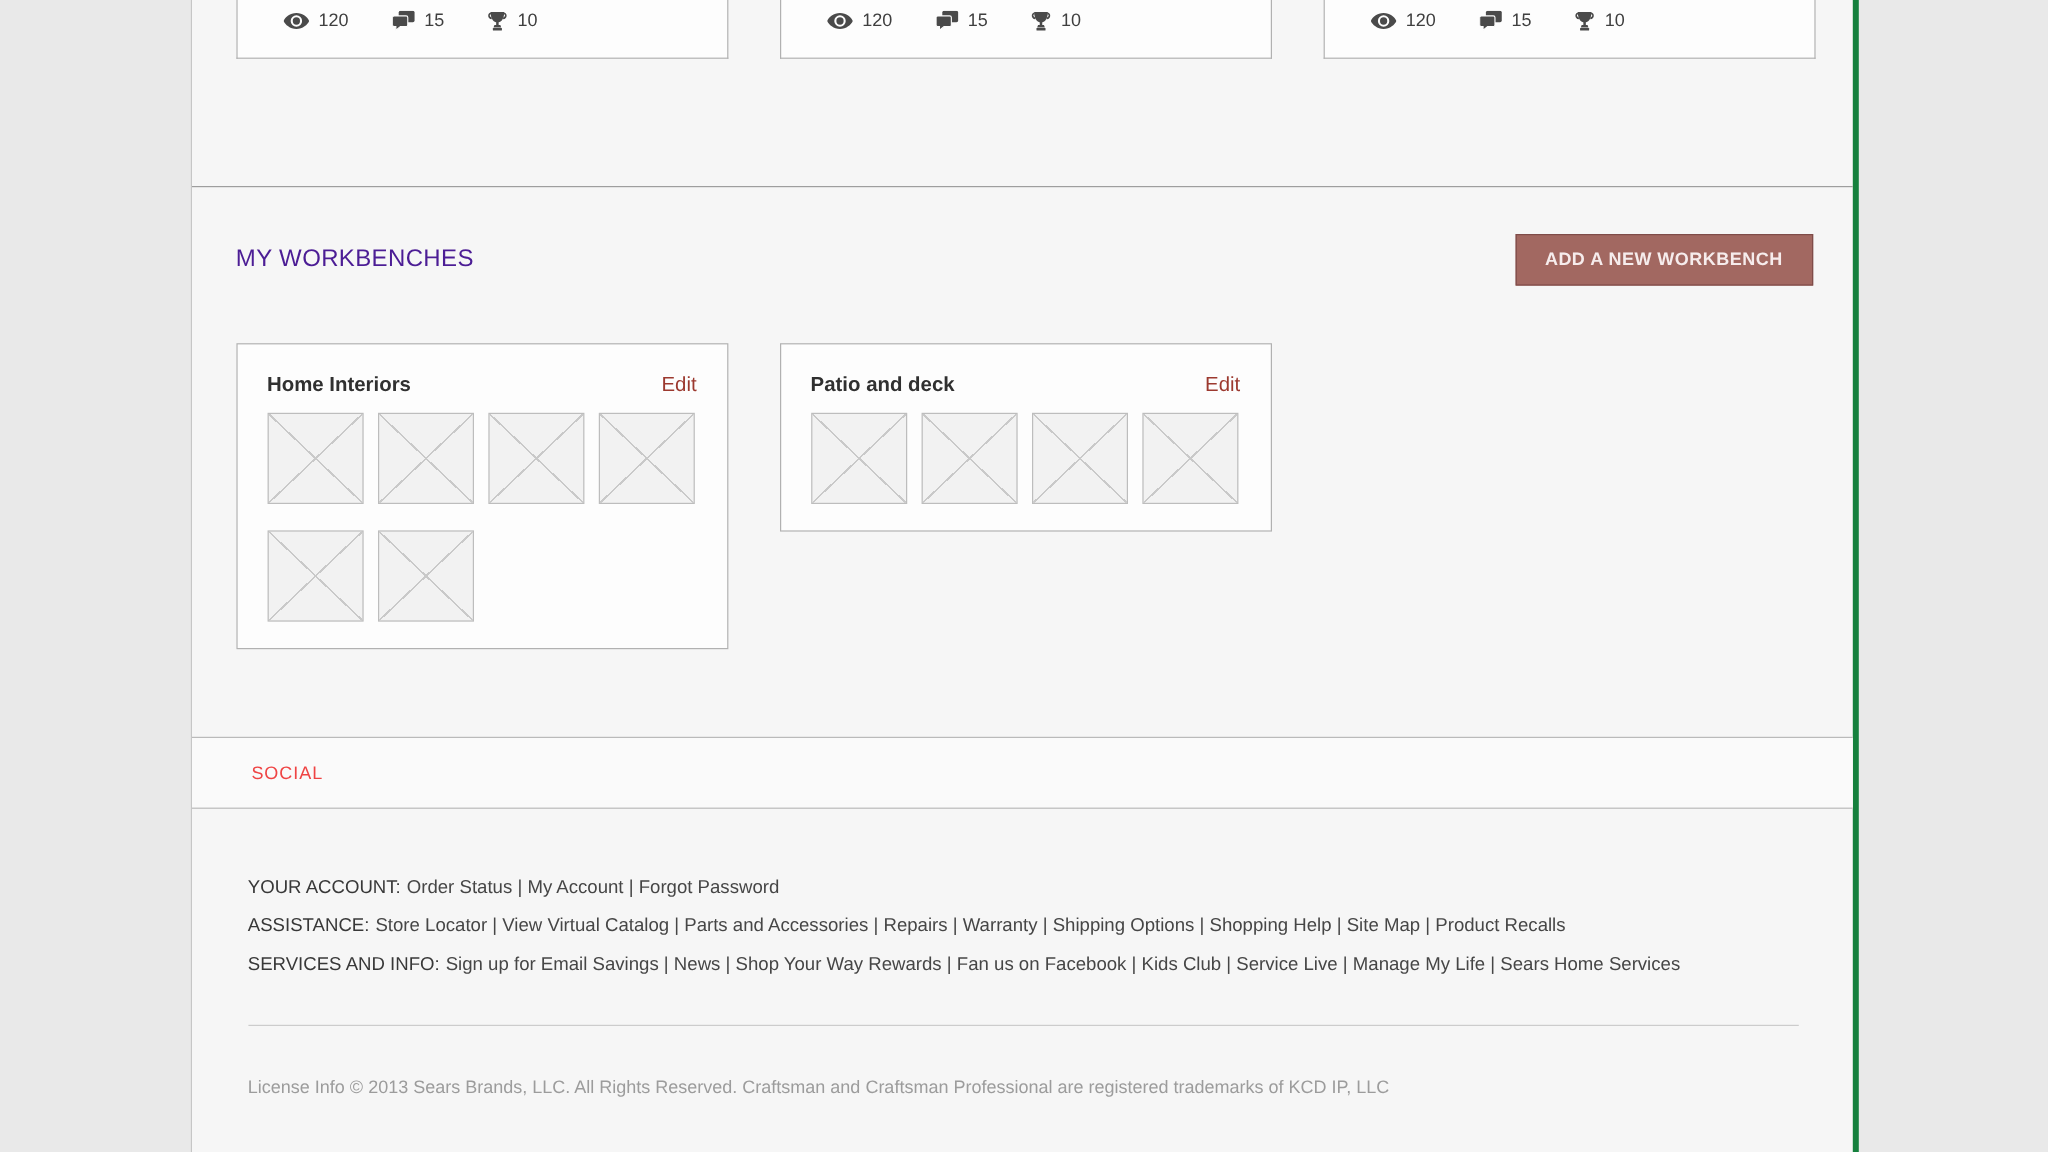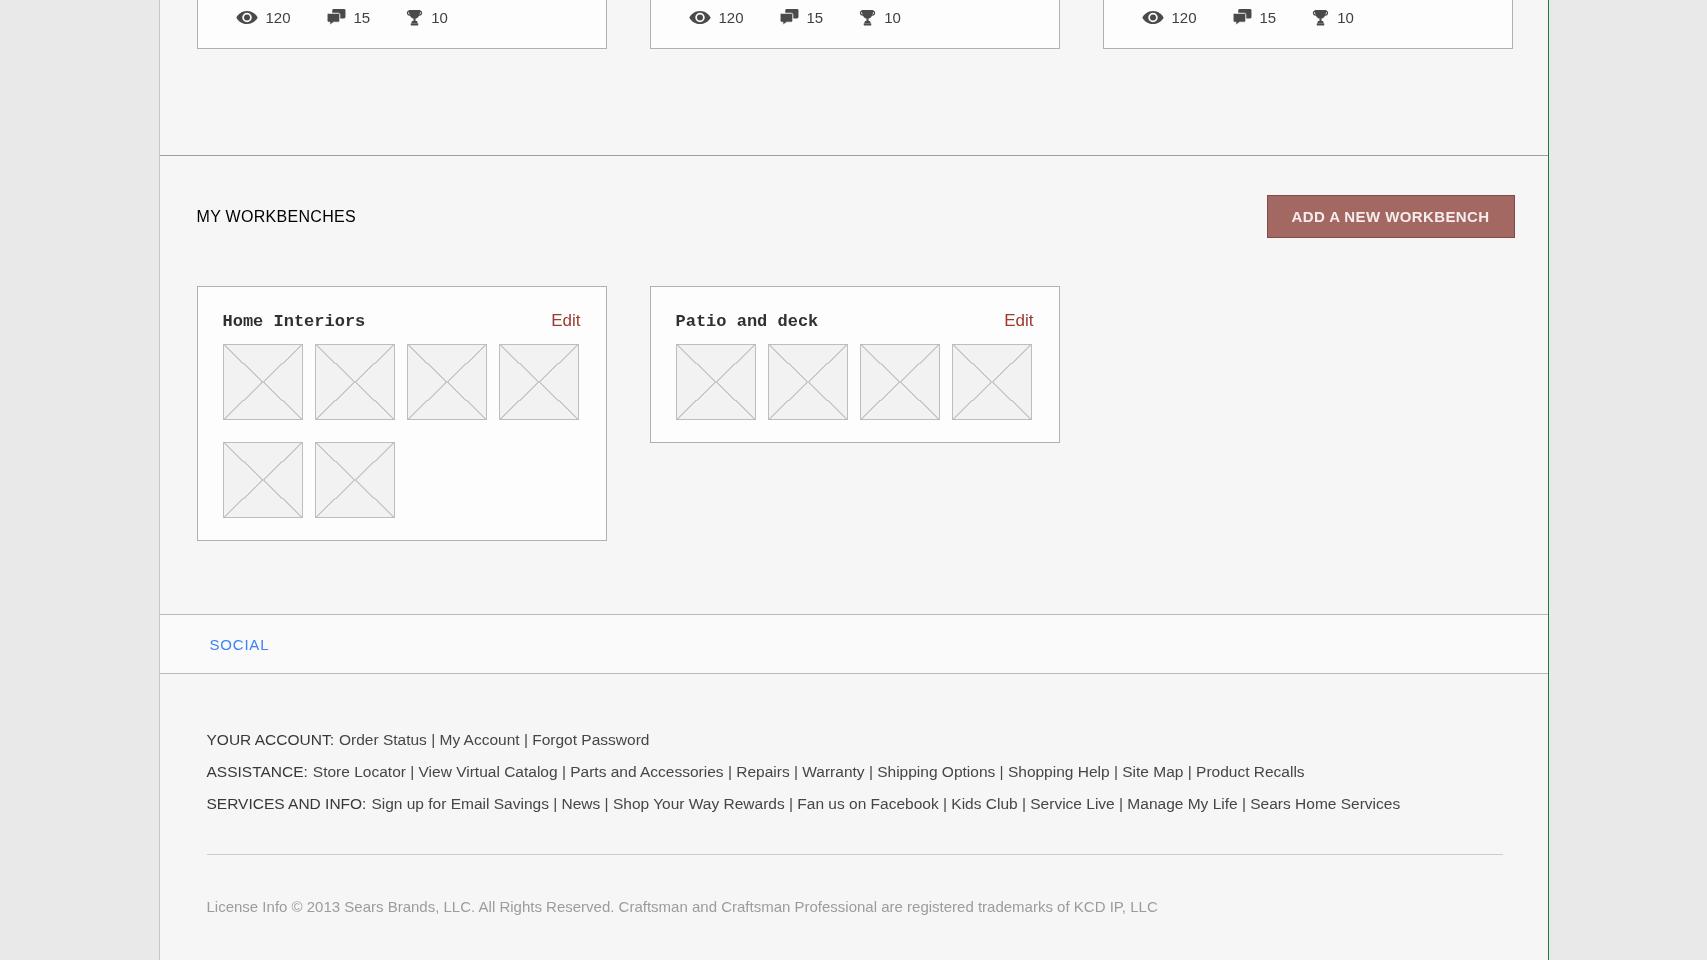--- a/index.html
+++ b/index.html
@@ -1,72 +1,72 @@
 <!DOCTYPE html>
 <html style="--accent: #a26861; --accent-border: #7f4c49; --edit-red: #9c392f;"><head>
 <meta charset="utf-8">
 <style>
   * { margin:0; padding:0; box-sizing:border-box; }
   body { font-family:"Liberation Sans", sans-serif; }
   .page { width:1707px; height:960px; background:#e9e9e9; overflow:hidden; position:relative; }
   .main-column {
     width:1390px; height:100%; margin:0 auto; background:#f6f6f6;
-    border-left:1px solid #c6c6c6; border-right:1px solid #15803d;
+    border-left:1px solid #c6c6c6; border-right:5px solid #15803d;
   }
 
   
   .top-section {
     height:156px; border-bottom:1px solid #9e9e9e;
     display:flex; gap:43px; padding-left:37px; align-items:flex-start;
   }
   .stat-card {
     width:410px; height:49px; background:#fdfdfd;
     border:1px solid #b1b1b1; border-top:none;
     display:flex; align-items:flex-start; padding:9px 0 0 38px; gap:36px;
     cursor:pointer;
   }
   .stat { display:flex; align-items:center; gap:8px; }
   .stat-num { font-size:15px; color:#3f3f3f; }
   .icon-wrap { display:inline-flex; align-items:center; }
 
   
   .wb-section { height:458px; padding:39px 33px 0 37px; }
   .wb-header { display:flex; justify-content:space-between; align-items:center; }
-  .wb-section-title { font-size:16px; color:#000000; letter-spacing:0.3px; }
+  .wb-section-title { font-size:20px; color:#4c1d95; letter-spacing:0.3px; }
   .add-wb-button {
     width:248px; height:43px; background:var(--accent,#a26861);
     border:1px solid var(--accent-border,#7f4c49);
     color:#f6ecec; font-size:15px; font-weight:bold; letter-spacing:0.4px;
     font-family:"Liberation Sans", sans-serif; cursor:pointer;
   }
   .wb-cards-row { display:flex; gap:43px; align-items:flex-start; margin-top:48px; }
   .wb-card {
     width:410px; background:#fdfdfd; border:1px solid #b1b1b1;
     padding:24px 25px 22px 25px;
   }
   .wb-head { display:flex; justify-content:space-between; align-items:baseline; margin-bottom:13px; }
-  .wb-title { font-size:17px; font-weight:bold; color:#303030;font-family:Liberation Mono, monospace; }
+  .wb-title { font-size:17px; font-weight:bold; color:#303030; }
   .wb-edit { font-size:17px; color:var(--edit-red,#9c392f); cursor:pointer; text-decoration:none; }
   .wb-thumbs { display:flex; flex-wrap:wrap; column-gap:12px; row-gap:22px; }
   .ph-box {
     width:80px; height:76px;
     border:1px solid #bdbdbd;
     background:
       linear-gradient(to top right,    transparent calc(50% - 0.7px), #c9c9c9 calc(50% - 0.7px), #c9c9c9 calc(50% + 0.7px), transparent calc(50% + 0.7px)),
       linear-gradient(to bottom right, transparent calc(50% - 0.7px), #c9c9c9 calc(50% - 0.7px), #c9c9c9 calc(50% + 0.7px), transparent calc(50% + 0.7px)),
       #f2f2f2;
   }
 
   
   .social-bar {
     height:60px; background:#fafafa;
     border-top:1px solid #bababa; border-bottom:1px solid #bababa;
     display:flex; align-items:center; padding-left:50px; cursor:pointer;
   }
-  .social-label { font-size:15px; color:#3b82f6; letter-spacing:0.8px; }
+  .social-label { font-size:15px; color:#ef4444; letter-spacing:0.8px; }
 
   
   .footer { padding:50px 45px 0 47px; }
   .footer-line { font-size:15.5px; line-height:32px; color:#464646; }
   .fg-label { font-weight:normal; color:#383838; margin-right:5px; }
   .f-link { cursor:pointer; }
   .f-sep { color:#464646; }
   .footer-divider { border:none; border-top:1px solid #cccccc; margin-top:34px; }
   .legal { margin-top:42px; }
   .legal-line { font-size:15px; line-height:19.5px; color:#9c9c9c; }

